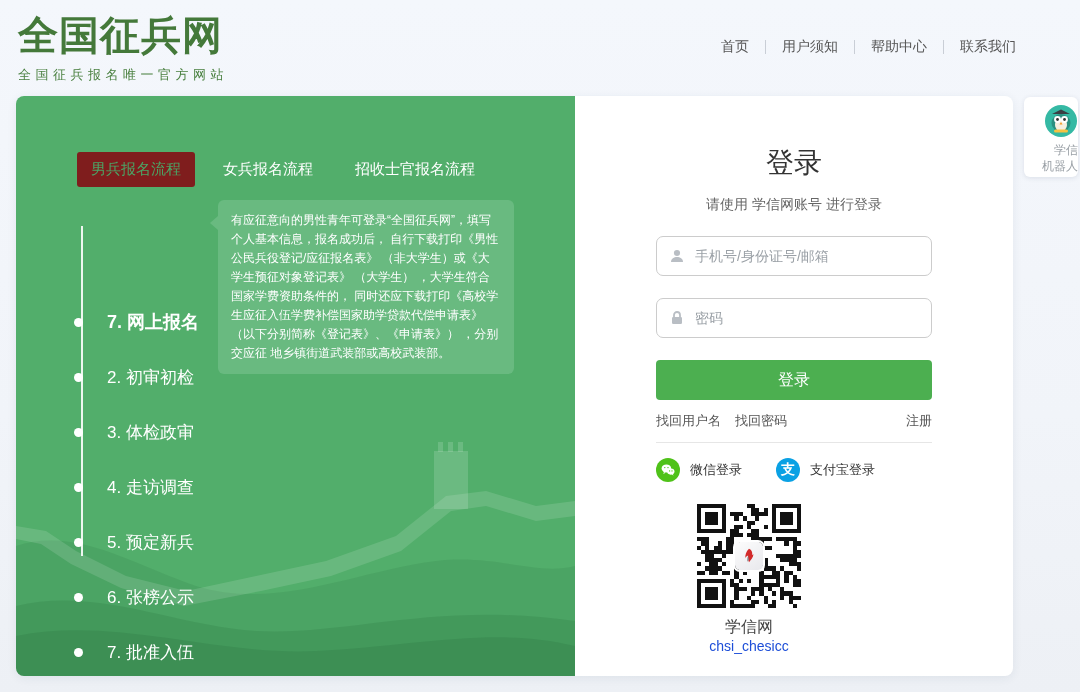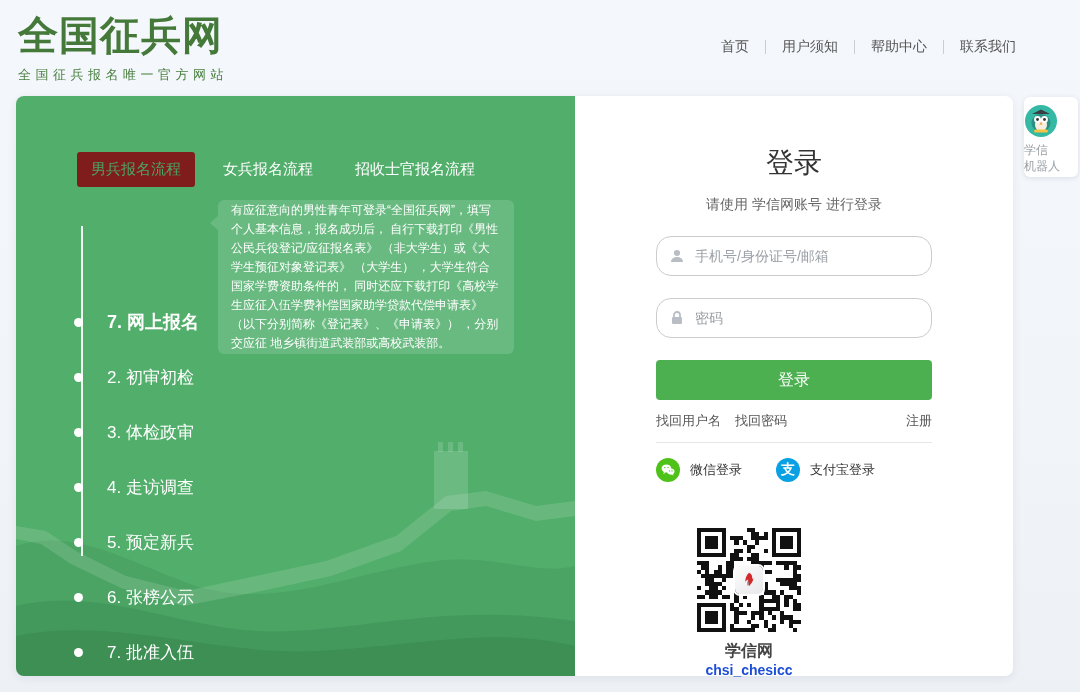--- a/index.html
+++ b/index.html
@@ -31,35 +31,35 @@
   .tabs { position:absolute; left:61px; top:56px; display:flex; align-items:center; }
   .tab { font-size:15px; color:#fff; padding:8px 14px; cursor:pointer; white-space:nowrap; margin-right:14px; }
   .tab.active { background:#7f1d1d; color:#4ba566; border-radius:3px; font-weight:normal; }
   .timeline-line { position:absolute; left:65px; top:130px; width:2px; height:330px; background:rgba(255,255,255,.9); }
   .step { position:absolute; left:58px; height:26px; display:flex; align-items:center; }
   .dot { width:9px; height:9px; border-radius:50%; background:#fff; margin-right:24px; flex:none; }
   .step-label { font-size:17px; color:#fff; white-space:nowrap; }
   .step.first .step-label { font-size:18px; font-weight:bold; }
   .tooltip {
     position:absolute; left:202px; top:104px; width:296px;
-    background:#69ba80; border-radius:6px; padding:1px 13px;
+    background:#69ba80; border-radius:6px; padding:11px 13px;
   }
   .tooltip p { font-size:12px; line-height:19px; color:#fff; }
   .tooltip-arrow {
     position:absolute; left:-8px; top:16px; width:0; height:0;
     border-top:7px solid transparent; border-bottom:7px solid transparent;
     border-right:8px solid #69ba80;
   }
   
   .login-panel { position:absolute; left:559px; top:0; width:438px; height:580px; }
   .login-title { font-size:28px; font-weight:normal; color:#333; text-align:center; margin-top:48px; }
   .login-sub { font-size:14px; color:#666; text-align:center; margin-top:14px; }
   .field {
     position:absolute; left:81px; width:276px; height:40px;
-    border:1px solid #ccc; border-radius:15px; background:#fff;
+    border:1px solid #ccc; border-radius:7px; background:#fff;
     display:flex; align-items:center; padding:0 12px;
   }
   .field svg { flex:none; margin-right:10px; }
   .field input { border:none; outline:none; flex:1; font-size:14px; color:#333; font-family:inherit; background:transparent; }
   .field input::placeholder { color:#9aa0a6; }
   .field.account { top:140px; }
   .field.password { top:202px; }
   .login-btn {
     position:absolute; left:81px; top:264px; width:276px; height:40px;
     background:#4caf50; color:#fff; font-size:16px; border:none; border-radius:4px;
@@ -68,34 +68,34 @@
   .links-row { position:absolute; left:81px; top:316px; width:276px; display:flex; align-items:center; }
   .links-row a { font-size:13px; color:#555; text-decoration:none; cursor:pointer; margin-right:14px; }
   .links-row a.register { margin-left:auto; margin-right:0; }
   .divider { position:absolute; left:81px; top:346px; width:276px; height:1px; background:#e6e6e6; }
   .third-row { position:absolute; left:81px; top:362px; width:276px; display:flex; align-items:center; }
   .tp { display:flex; align-items:center; cursor:pointer; text-decoration:none; margin-right:34px; }
   .tp-label { font-size:13px; color:#333; margin-left:10px;font-family:Liberation Mono, monospace; }
   .circ { width:24px; height:24px; border-radius:50%; display:flex; align-items:center; justify-content:center; }
   .circ.wx { background:#4fc219; }
   .circ.ali { background:#0aa1e4; color:#fff; font-size:14px; font-weight:bold; }
-  .qr-block { position:absolute; left:0; top:432px; width:348px; text-align:center;font-weight:bold; }
+  .qr-block { position:absolute; left:0; top:408px; width:348px; text-align:center; }
   .qr { width:104px; height:104px; margin:0 auto; position:relative; }
   .qr-logo {
     position:absolute; left:38px; top:38px; width:28px; height:28px;
     background:linear-gradient(145deg,#fdfdfd,#e8e8ec); border-radius:5px;
     box-shadow:0 0 0 2px #fff; display:flex; align-items:center; justify-content:center;
   }
   .qr-caption { font-size:16px; color:#444; margin-top:9px; }
   .qr-account { font-size:14px; color:#1d4ed8; }
   
   .robot {
     position:absolute; right:2px; top:97px; width:54px; height:80px;
     background:#fff; border-radius:6px; box-shadow:0 1px 5px rgba(40,60,90,.12);
-    text-align:left; cursor:pointer; padding-top:7px;
+    text-align:right; cursor:pointer; padding-top:7px;
   }
   .robot-label { font-size:12px; color:#9aa0a6; line-height:16px; }
 </style>
 </head>
 <body>
 
 <header class="site-header">
   <div class="logo">
     <div class="logo-title">全国征兵网</div>
     <div class="logo-sub">全国征兵报名唯一官方网站</div>

